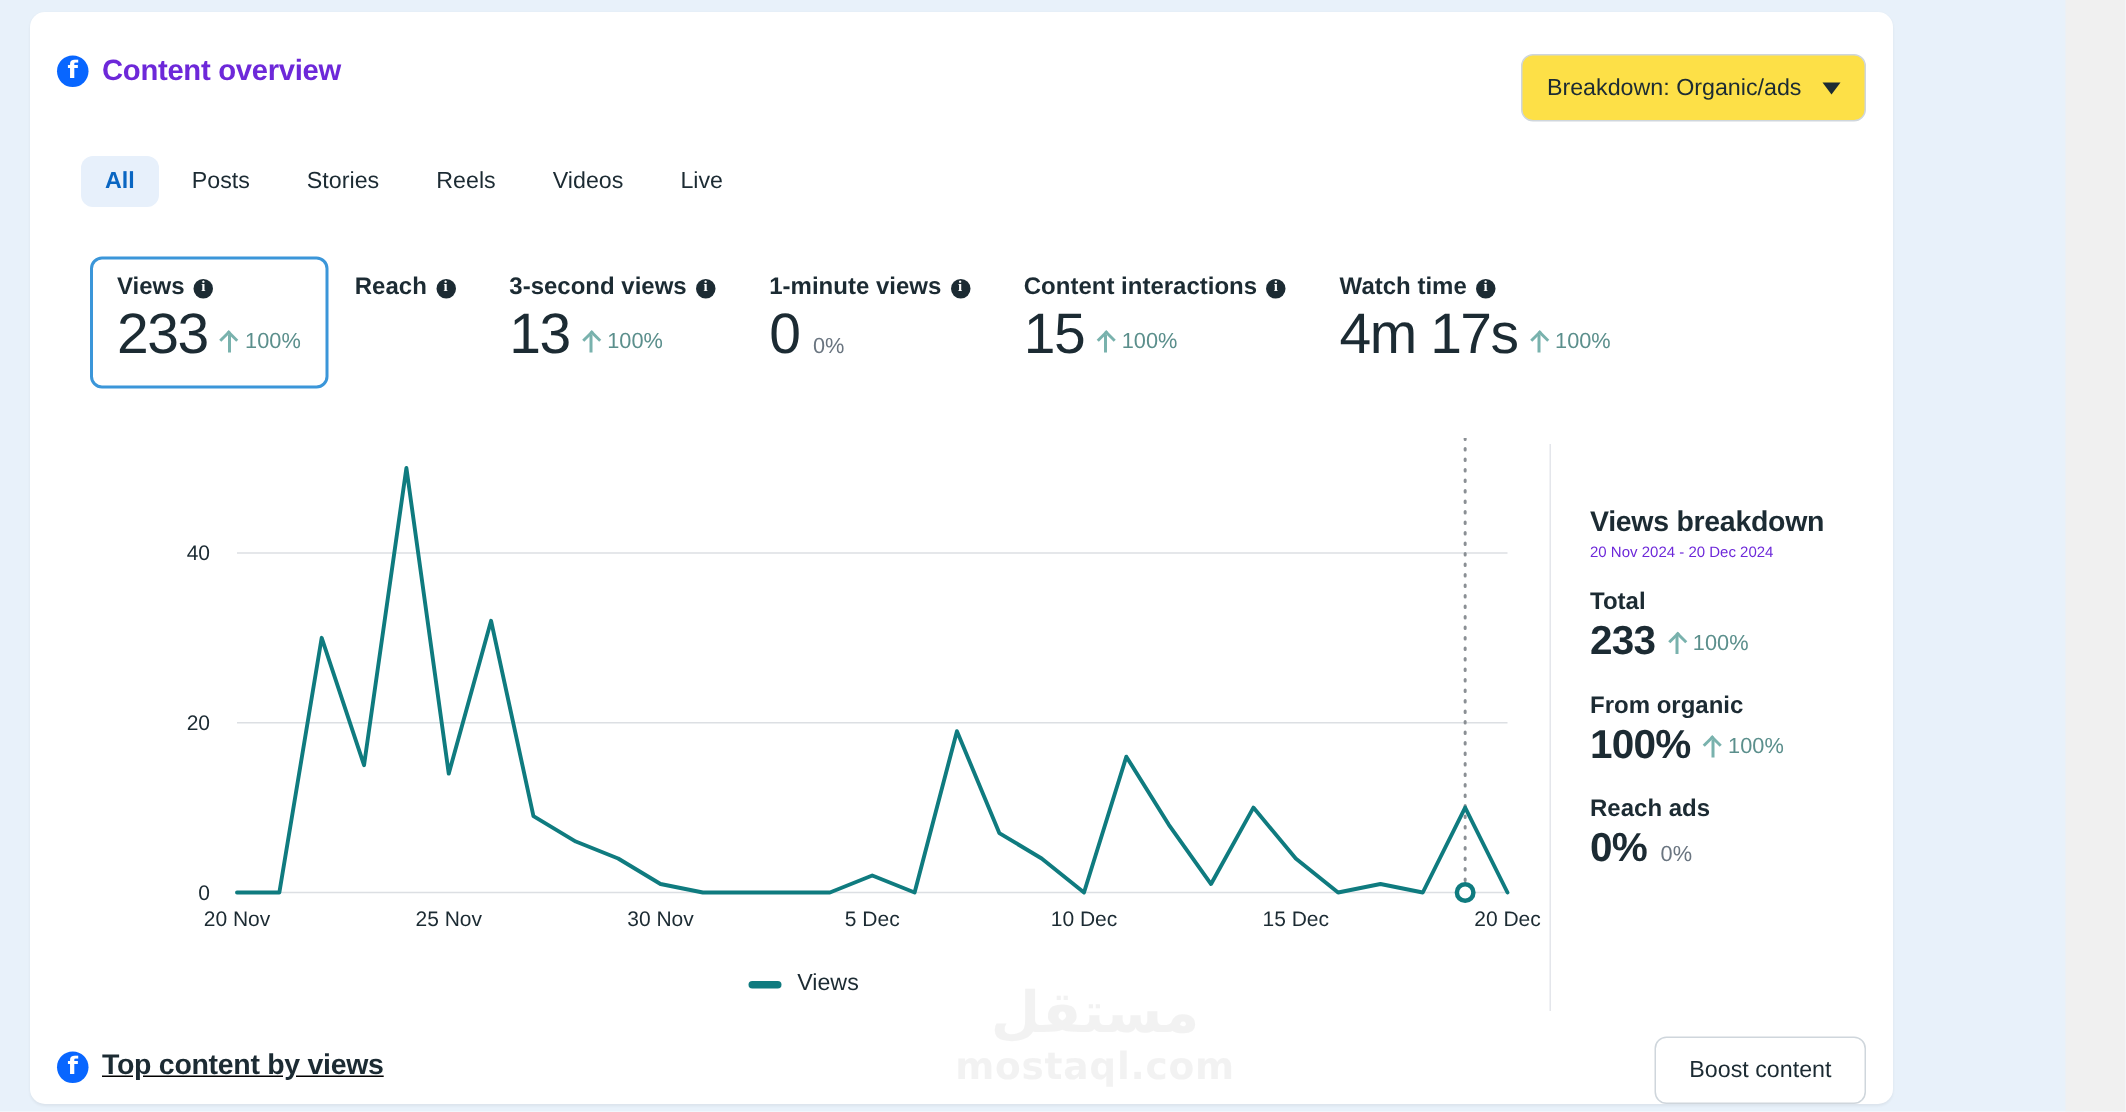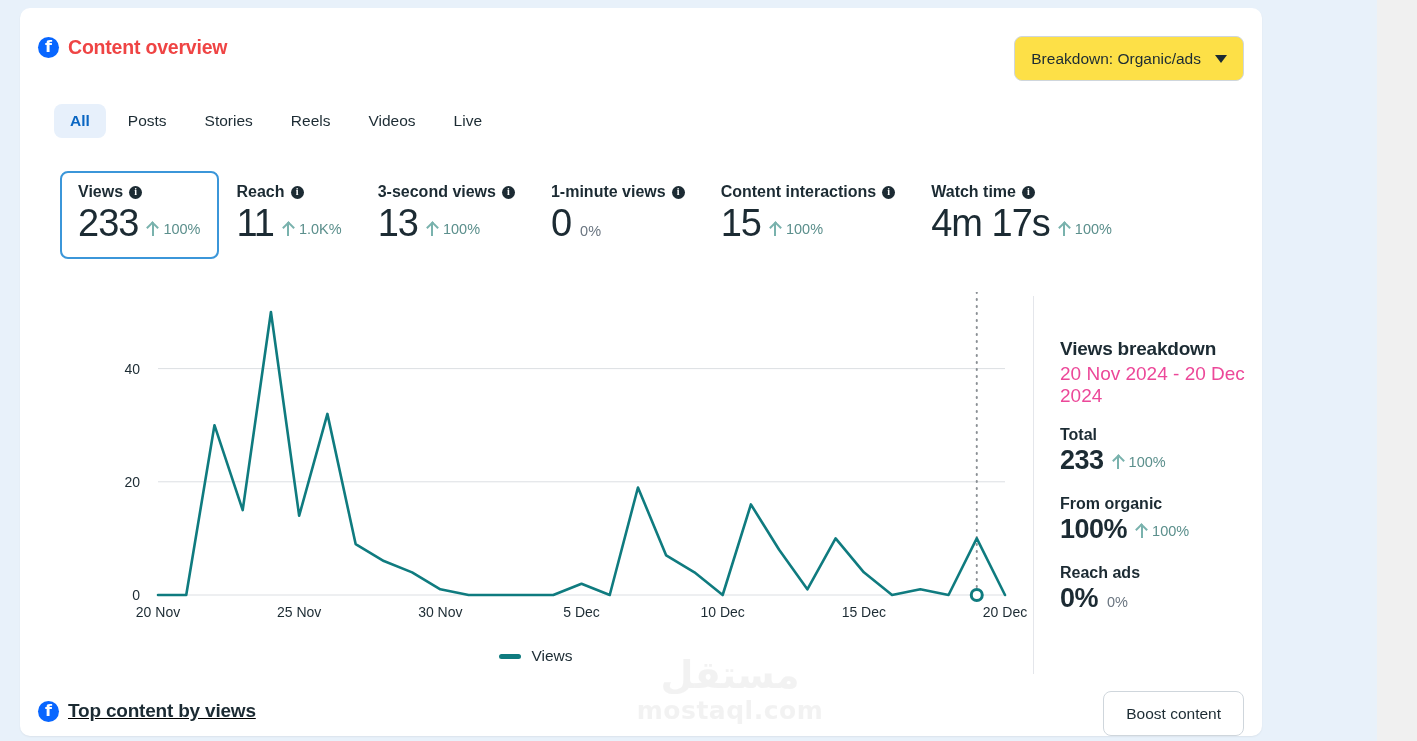--- a/index.html
+++ b/index.html
@@ -80,21 +80,21 @@
     text-align: center;
     color: #fff;
     font-family: "DejaVu Sans", sans-serif;
     font-weight: 700;
     font-size: 16px;
     line-height: 22px;
   }
   .page-title {
     font-size: 19.5px;
     font-weight: 700;
-    color: #ef4444;
+    color: #6d28d9;
     letter-spacing: -0.2px;
   }
 
   .breakdown-select {
     position: absolute;
     right: 18px; top: 28px;
     display: flex;
     align-items: center;
     gap: 14px;
     height: 45px;
@@ -270,22 +270,22 @@
     left: 1040px; top: 330px;
     width: 190px;
   }
   .bd-title {
     font-size: 19px;
     font-weight: 700;
     color: #1c2b33;
     letter-spacing: -0.2px;
   }
   .bd-range {
-    font-size: 19px;
-    color: #ec4899;
+    font-size: 10px;
+    color: #6d28d9;
     margin-top: 3px;
   }
   .bd-block { margin-top: 19px; }
   .bd-label {
     font-size: 16px;
     font-weight: 700;
     color: #1c2b33;
   }
   .bd-row {
     display: flex;
@@ -418,27 +418,20 @@
             <span class="arrow-up"></span>
             <span>100%</span>
           </span>
         </div>
       </div>
 
       <div class="metric">
         <div class="metric-head">
           <span class="metric-name">Reach</span>
           <span class="info-icon"></span>
-        </div>
-        <div class="metric-body">
-          <span class="metric-value">11</span>
-          <span class="metric-delta">
-            <span class="arrow-up"></span>
-            <span>1.0K%</span>
-          </span>
         </div>
       </div>
 
       <div class="metric">
         <div class="metric-head">
           <span class="metric-name">3-second views</span>
           <span class="info-icon"></span>
         </div>
         <div class="metric-body">
           <span class="metric-value">13</span>

